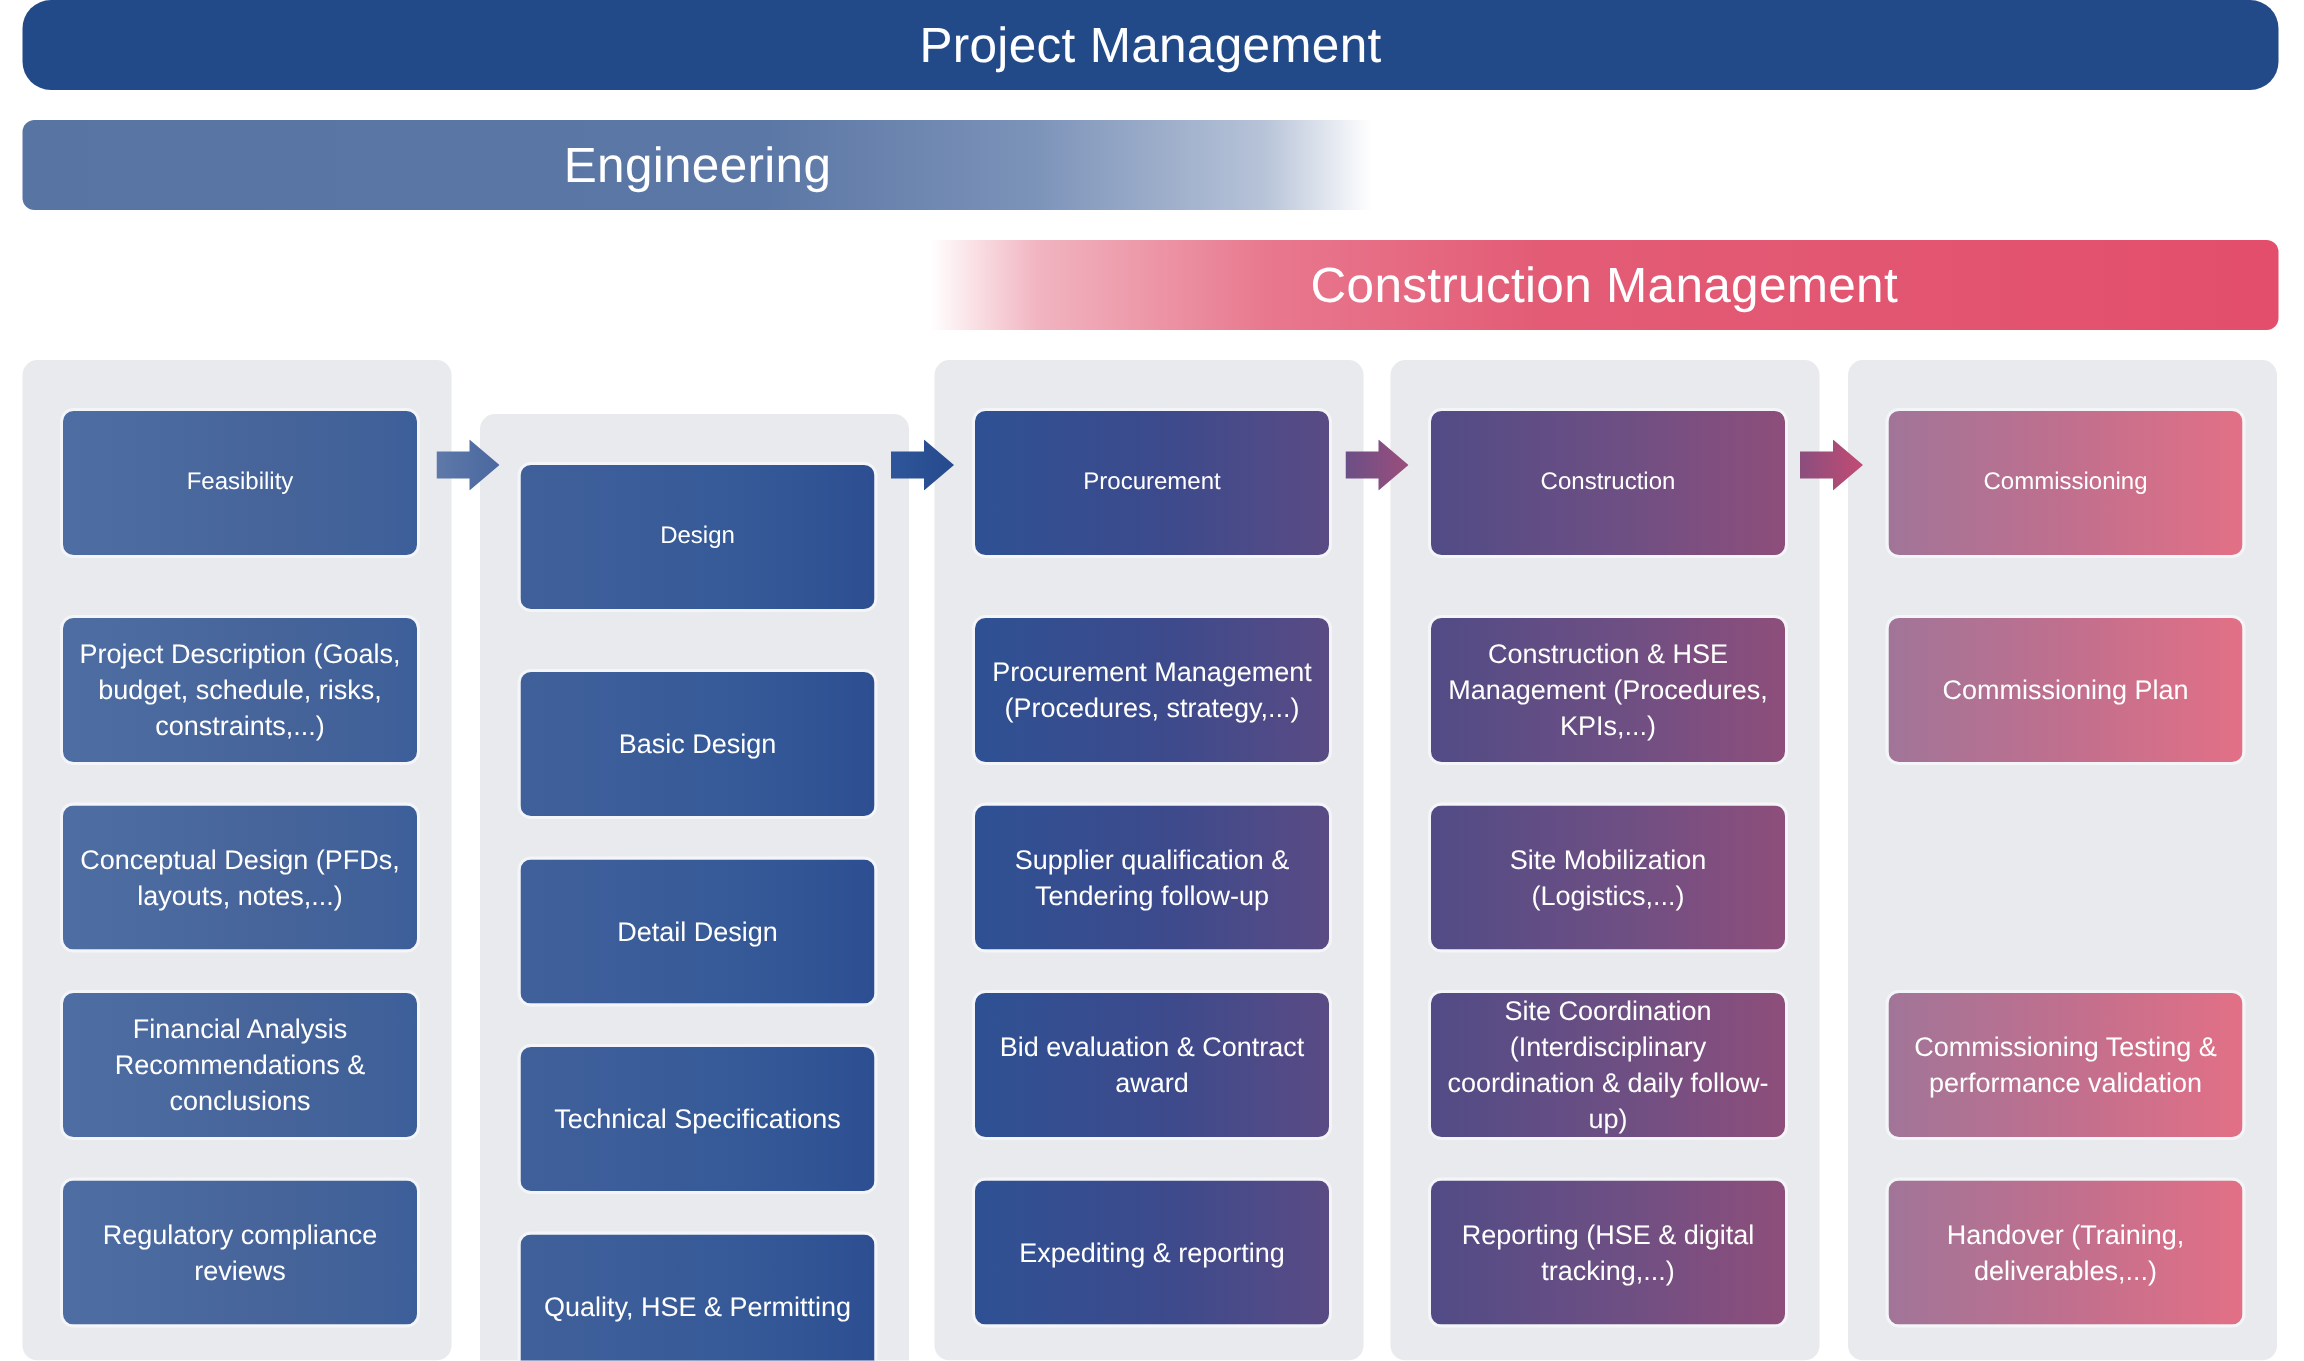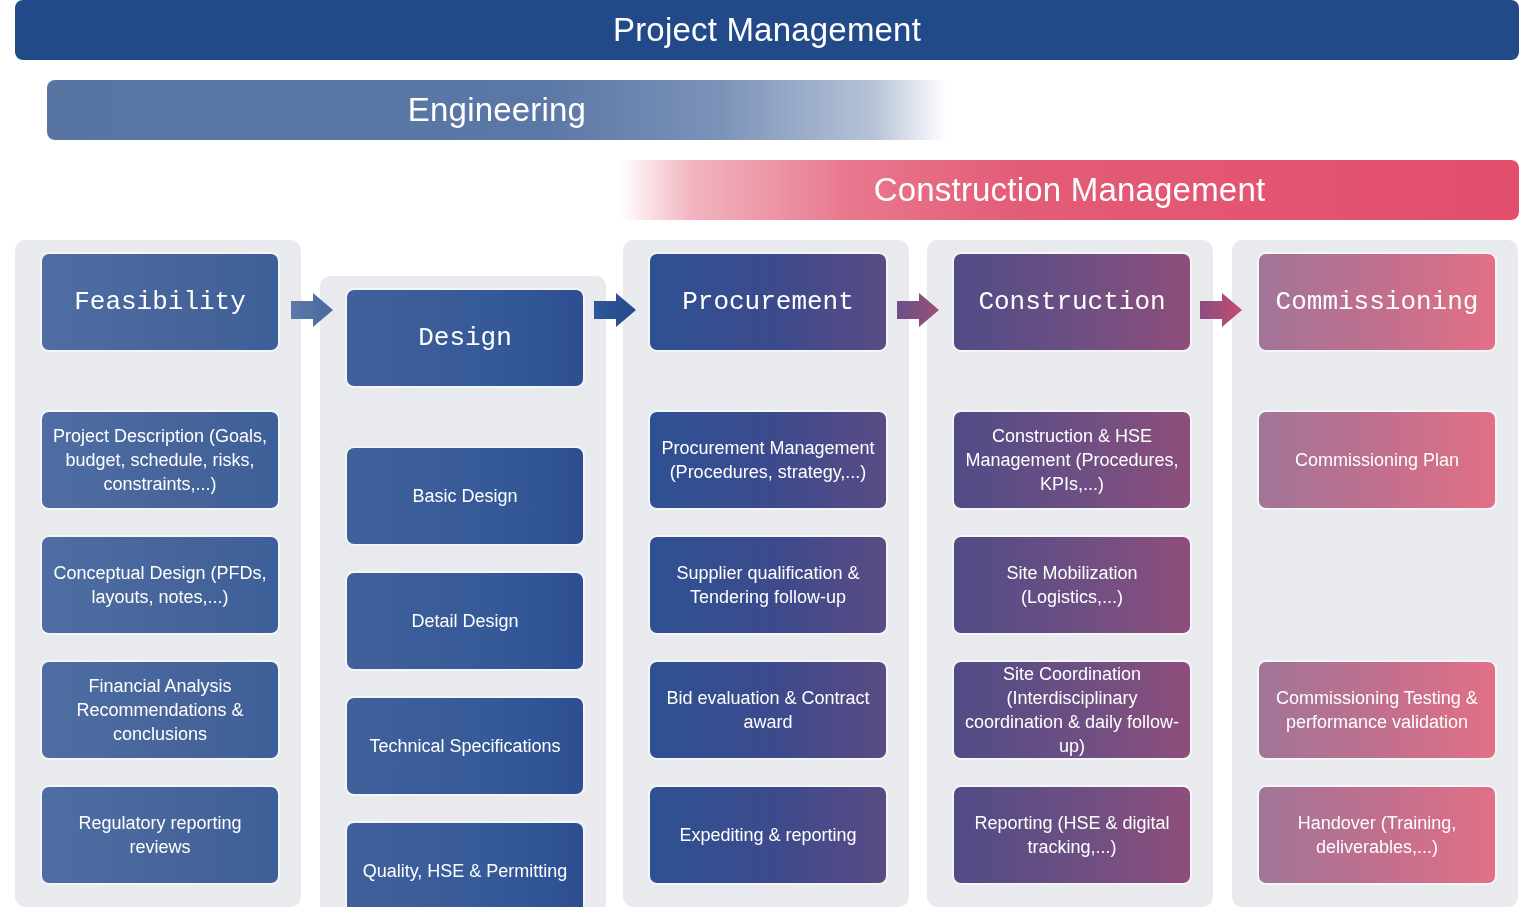--- a/index.html
+++ b/index.html
@@ -1,46 +1,45 @@
 <!DOCTYPE html>
 <html><head>
 <meta charset="utf-8">
 <style>
   * { box-sizing: border-box; margin: 0; padding: 0; }
   html, body { width: 1536px; height: 907px; background: #ffffff; overflow: hidden; }
   body { position: relative; font-family: "Liberation Sans", "DejaVu Sans", sans-serif; color: #fff; }
 
   .band {
-    position: absolute; height: 60px; border-radius: 8px;
+    position: absolute; height: 60px; border-radius: 19px;
     display: flex; align-items: center; justify-content: center;
     font-size: 33px; color: #ffffff; letter-spacing: 0.2px;
   }
   .band-pm { left: 15px; top: 0; width: 1504px; background: #234a88; }
   .band-eng {
     left: 15px; top: 80px; width: 900px; border-radius: 8px 0 0 8px;
     background: linear-gradient(90deg, #5874a3 0%, #5b77a5 55%, #7c93b9 75%, #b7c3d8 92%, #ffffff 100%);
-    margin-left: 32px;
   }
   .band-eng span { position: relative; left: 0; }
   .band-cm {
     left: 620px; top: 160px; width: 899px; border-radius: 0 8px 8px 0;
     background: linear-gradient(90deg, #ffffff 0%, #f1b4c0 8%, #e8788e 25%, #e35c76 45%, #e24e6c 100%);
   }
 
   .col {
     position: absolute; top: 240px; height: 667px; width: 286px;
     background: #e9eaee; border-radius: 10px;
   }
   .box {
     position: absolute; left: 25px; width: 240px; height: 100px;
     border-radius: 9px; border: 2px solid #f4f5f8;
     display: flex; align-items: center; justify-content: center; text-align: center;
     color: #ffffff; font-size: 18px; line-height: 24px; padding: 0 6px;
   }
-  .box.head { top: 12px; font-size: 26px; font-family: Liberation Mono, monospace; }
+  .box.head { top: 32px; font-size: 16px; }
   .box.r1 { top: 170px; }
   .box.r2 { top: 295px; }
   .box.r3 { top: 420px; }
   .box.r4 { top: 545px; }
 
   .c1 .box { background: linear-gradient(90deg, #4e6ea3 0%, #466499 60%, #3d5f99 100%); }
   .c2 .box { background: linear-gradient(90deg, #40609a 0%, #365a98 60%, #2d4f92 100%); }
   .c3 .box { background: linear-gradient(90deg, #2e5193 0%, #3d4a8c 55%, #5a4b84 100%); }
   .c4 .box { background: linear-gradient(90deg, #514b86 0%, #6e4f83 55%, #8e4e7b 100%); text-align: center; }
   .c5 .box { background: linear-gradient(90deg, #a17598 0%, #c06f8e 50%, #e27086 100%); }
@@ -59,21 +58,21 @@
 </div>
 <div class="band band-cm">
   <span>Construction Management</span>
 </div>
 
 <div class="col c1" style="left:15px;">
   <div class="box head">Feasibility</div>
   <div class="box r1">Project Description (Goals, budget, schedule, risks, constraints,...)</div>
   <div class="box r2">Conceptual Design (PFDs, layouts, notes,...)</div>
   <div class="box r3">Financial Analysis Recommendations &amp; conclusions</div>
-  <div class="box r4">Regulatory reporting reviews</div>
+  <div class="box r4">Regulatory compliance reviews</div>
 </div>
 
 <div class="col c2" style="left:320px;margin-top:36px;">
   <div class="box head">Design</div>
   <div class="box r1">Basic Design</div>
   <div class="box r2">Detail Design</div>
   <div class="box r3">Technical Specifications</div>
   <div class="box r4">Quality, HSE &amp; Permitting</div>
 </div>
 

